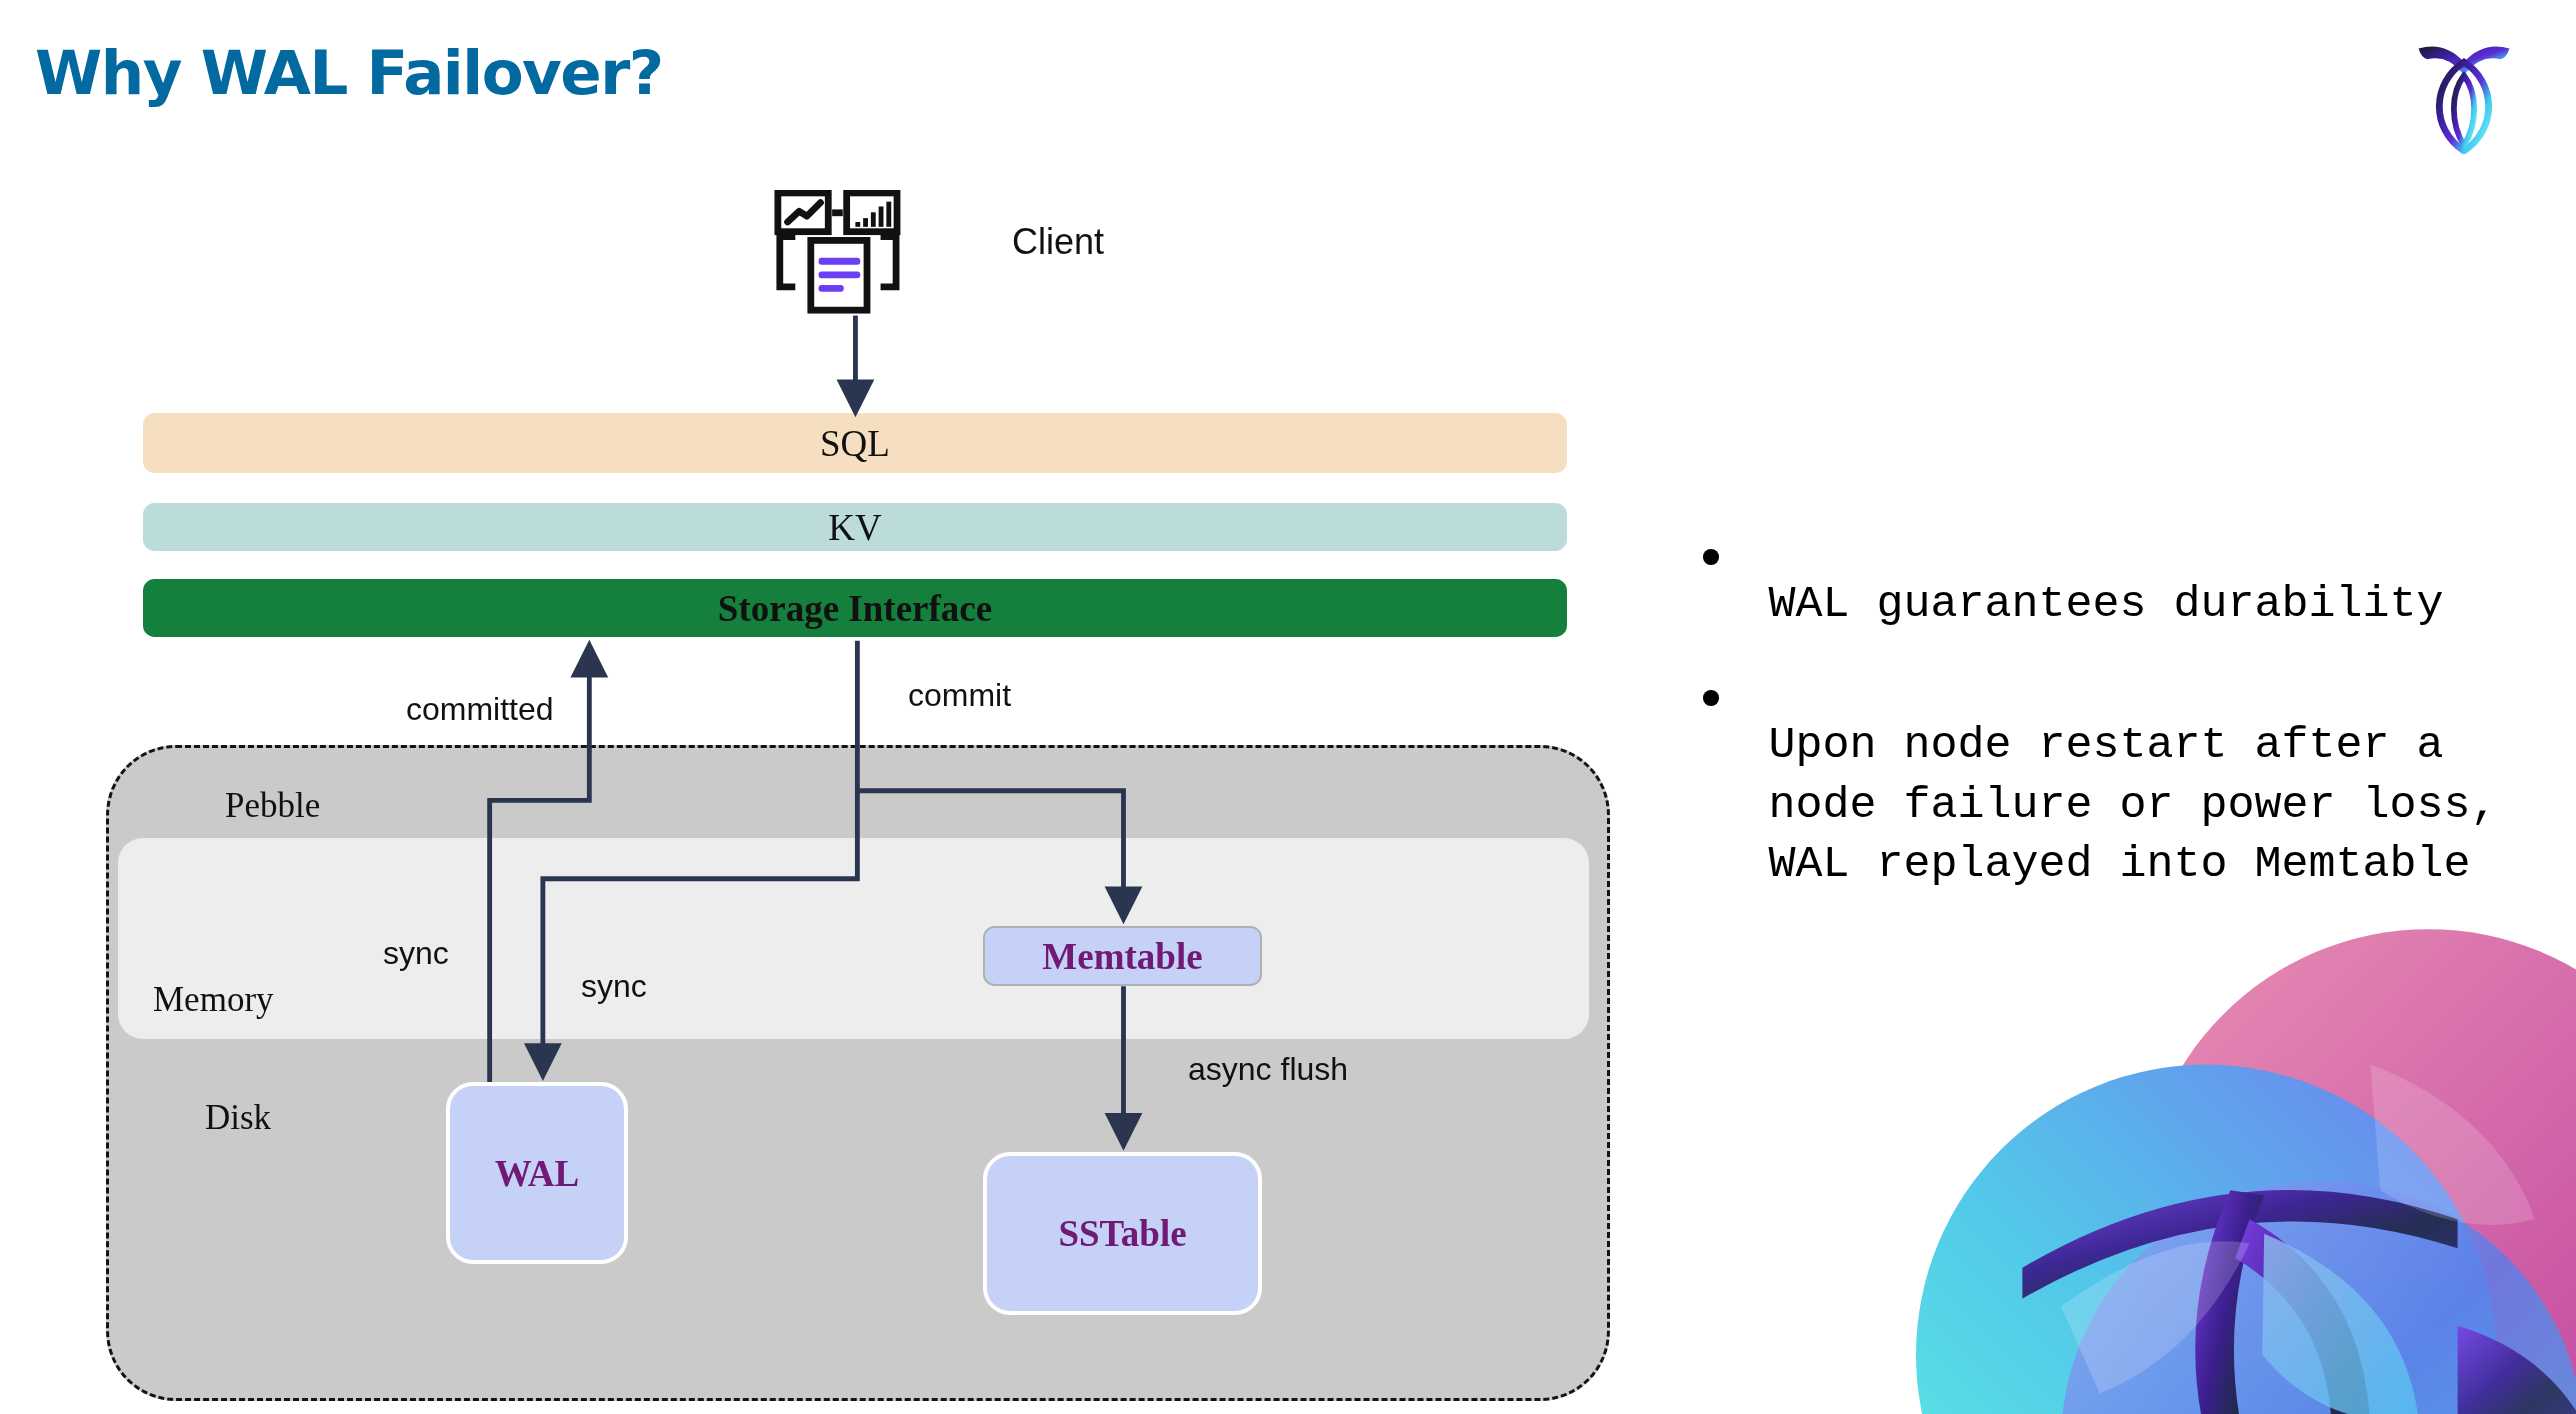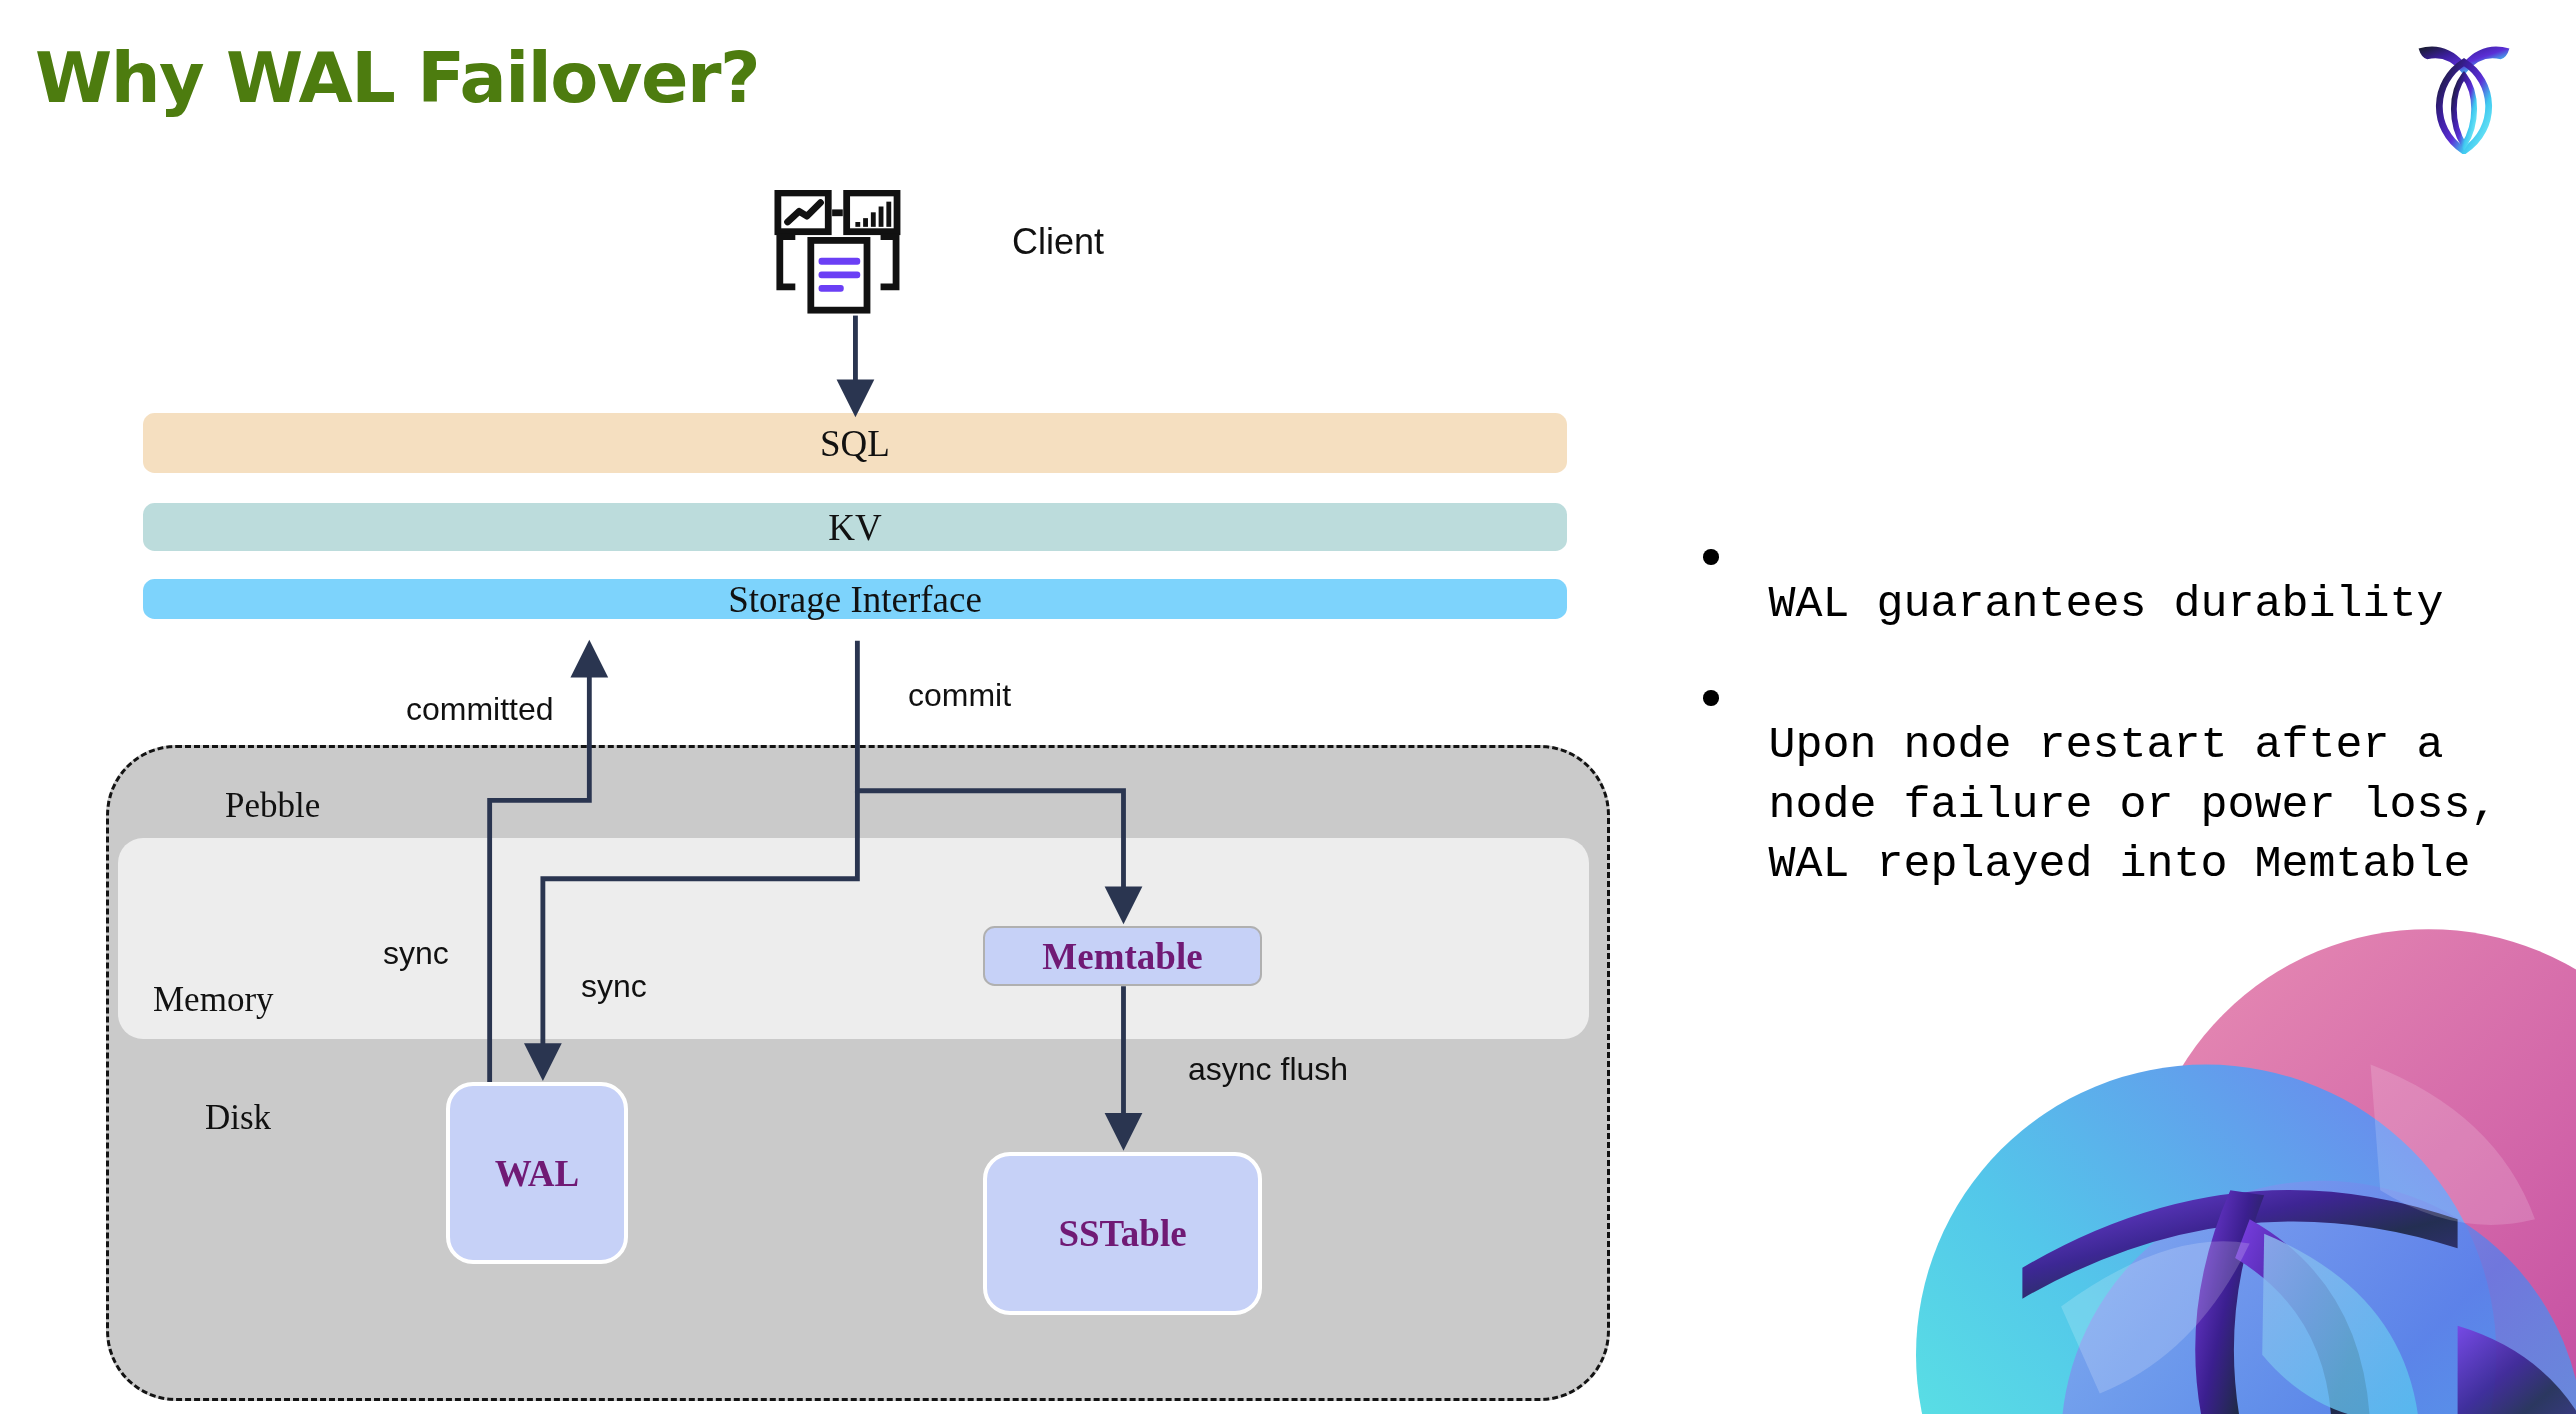--- a/index.html
+++ b/index.html
@@ -20,24 +20,24 @@
     background: #ffffff;
     overflow: hidden;
   }
 
   
   #slide-title {
     position: absolute;
     left: 35px;
     top: 37px;
     font-family: "DejaVu Sans", sans-serif;
-    font-size: 70px;
+    font-size: 61px;
     font-weight: 700;
     letter-spacing: -1.5px;
-    color: #4d7c0f;
+    color: #0369a1;
     white-space: nowrap;
   }
 
   
   #brand-logo {
     position: absolute;
     left: 2406px;
     top: 33px;
     width: 116px;
     height: 121px;
@@ -79,21 +79,21 @@
     border-radius: 11.6px;
     display: flex;
     align-items: center;
     justify-content: center;
     font-family: "Liberation Serif", serif;
     font-size: 37px;
     color: #111;
   }
   #bar-sql { top: 413px; height: 60px; background: #F5DFC0; }
   #bar-kv  { top: 503px; height: 48px; background: #BCDCDC; }
-  #bar-si  { top: 579px; height: 40px; background: #7dd3fc; }
+  #bar-si  { top: 579px; height: 58px; background: #15803d; font-weight: bold; }
 
   
   #pebble-container {
     position: absolute;
     left: 106px;
     top: 745px;
     width: 1504px;
     height: 656px;
     background: #CACACA;
     border: 3.9px dashed #131313;

